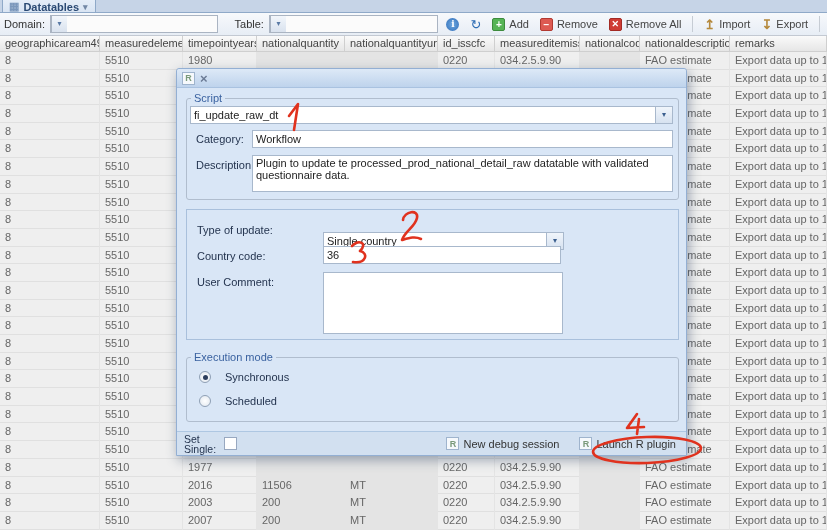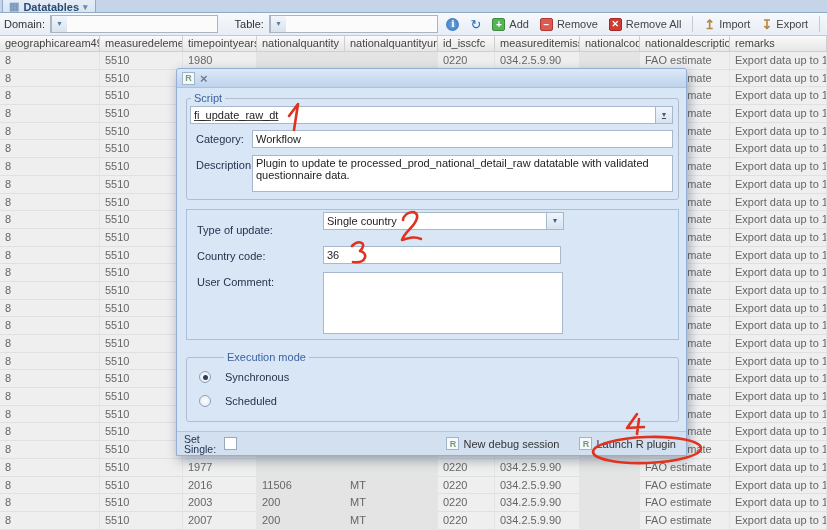--- a/index.html
+++ b/index.html
@@ -41,21 +41,21 @@
   .dialog { position:absolute; left:176px; top:68px; width:511px; height:388px; background:#d9e6f6; border:1px solid #93afd3; border-radius:3px 3px 0 0; box-shadow:2px 4px 12px rgba(50,70,100,.45); z-index:10; }
   .dlg-title { height:19px; background:linear-gradient(#dde9f7,#bed3ec); border-bottom:1px solid #a9c2e0; display:flex; align-items:center; gap:5px; padding:0 5px; border-radius:3px 3px 0 0; }
   .dlg-title .txt { color:#15428b; font-weight:bold; flex:1; }
   .ricon { width:13px; height:13px; background:#f6f9fc; border:1px solid #9fb4cd; color:#7a9a7a; font-size:9px; font-weight:bold; display:inline-flex; align-items:center; justify-content:center; }
   .dlg-close { color:#6b7b95; font-weight:bold; font-size:13px; cursor:pointer; line-height:13px; }
   .dlg-body { position:absolute; left:0; top:19px; right:0; bottom:24px; }
   fieldset.fs { position:absolute; border:1px solid #b0bdce; border-radius:3px; }
   fieldset.fs legend { color:#3a62a0; padding:0 3px; margin-left:4px; }
   .fs-script { left:9px; top:4px; width:493px; height:108px; }
   .panel2 { position:absolute; left:9px; top:121px; width:493px; height:131px; border:1px solid #a9c0dc; }
-  .fs-exec { left:9px; top:263px; width:493px; height:71px;padding-left:33px; }
+  .fs-exec { left:9px; top:263px; width:493px; height:71px; }
   .fld-label { position:absolute; color:#24344f; }
   .tfield { position:absolute; border:1px solid #a8b8cc; background:#fff; font-family:inherit; font-size:11px; color:#222; padding:1px 3px; outline:none; }
   textarea.tfield { resize:none; }
   .combo2 { position:absolute; display:flex; border:1px solid #a8b8cc; background:#fff; height:18px; }
   .combo2 input { flex:1; border:none; outline:none; font-family:inherit; font-size:11px; color:#222; padding:0 3px; min-width:0; background:transparent; }
   .combo2 .trigger { width:17px; background:linear-gradient(#f0f5fb,#d7e2f0); border-left:1px solid #a8b8cc; color:#3b5f8f; font-size:8px; text-align:center; line-height:16px; cursor:pointer; }
   .radio-row { position:absolute; display:flex; align-items:center; gap:14px; color:#24344f; }
   .radio { width:12px; height:12px; border-radius:50%; border:1px solid #8fa0b5; background:radial-gradient(#fff,#dfe6ee); position:relative; }
   .radio.sel::after { content:""; position:absolute; left:3px; top:3px; width:5px; height:5px; border-radius:50%; background:#2c3e5d; }
   .dlg-foot { position:absolute; left:0; bottom:0; right:0; height:24px; background:#d2e0f0; border-top:1px solid #aec7e2; display:flex; align-items:center; padding:0 7px; }
@@ -462,33 +462,33 @@
 
   <div class="dialog">
     <div class="dlg-title">
       <span class="ricon">R</span>
       <span class="dlg-close">×</span>
     </div>
     <div class="dlg-body">
 
       <fieldset class="fs fs-script">
         <legend>Script</legend>
-        <span class="combo2" style="left:3px; right:5px; top:2px;text-decoration:underline;">
+        <span class="combo2" style="left:3px; right:5px; top:2px;">
           <input readonly="" value="fi_update_raw_dt" style="">
           <span class="trigger">▾</span>
         </span>
         <span class="fld-label" style="left:9px; top:29px;">Category:</span>
         <input class="tfield" style="left: 65px; right: 5px; top: 26px; height: 18px;" readonly="" value="Workflow">
         <span class="fld-label" style="left:9px; top:55px;">Description:</span>
         <textarea class="tfield" style="left: 65px; right: 5px; top: 51px; height: 37px;" readonly="">Plugin to update te processed_prod_national_detail_raw datatable with validated questionnaire data.</textarea>
       </fieldset>
 
       <div class="panel2">
         <span class="fld-label" style="left:10px; top:14px;">Type of update:</span>
-        <span class="combo2" style="left:136px; top:2px; width:241px;">
+        <span class="combo2" style="left:136px; top:22px; width:241px;">
           <input readonly="" value="Single country" style="">
           <span class="trigger">▾</span>
         </span>
         <span class="fld-label" style="left:10px; top:40px;">Country code:</span>
         <input class="tfield" style="left: 136px; top: 36px; width: 238px; height: 18px;" value="36">
         <span class="fld-label" style="left:10px; top:66px;">User Comment:</span>
         <textarea class="tfield" style="left: 136px; top: 62px; width: 240px; height: 62px;"></textarea>
       </div>
 
       <fieldset class="fs fs-exec">

